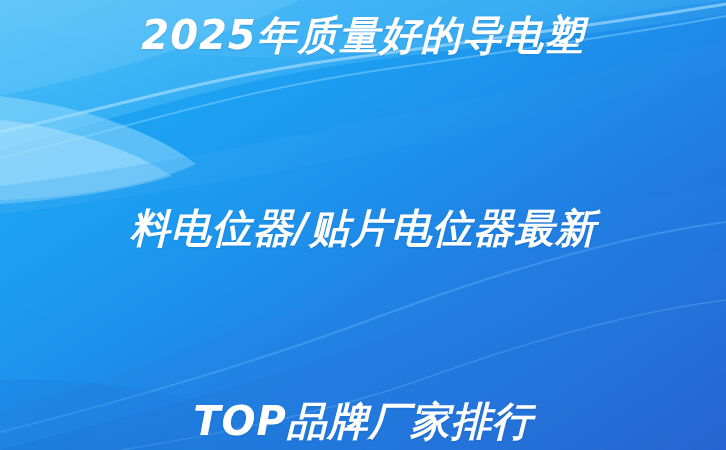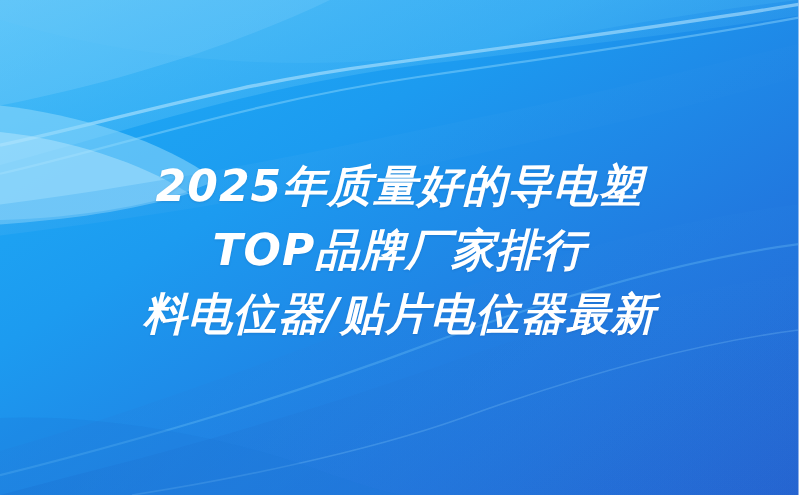--- a/index.html
+++ b/index.html
@@ -27,21 +27,21 @@
   }
   .title-wrap {
     position: absolute;
     left: 0;
     top: 0;
     width: 726px;
     height: 450px;
     display: flex;
     flex-direction: column;
     align-items: center;
-    justify-content: center;
+    justify-content: space-between;
     box-sizing: border-box;
     padding-top: 6px;
   }
   .title-line {
     color: #ffffff;
     font-family: "DejaVu Sans", "Liberation Sans", sans-serif;
     font-weight: bold;
     font-size: 40px;
     line-height: 58px;
     letter-spacing: 1px;
@@ -102,17 +102,17 @@
     <path d="M726,186 C640,196 520,224 410,266 C310,304 190,350 60,392 C40,398 20,404 0,410 L0,450 L726,450 Z" fill="url(#gWaveDeep)" opacity="0.55"></path>
     <path d="M726,250 C620,262 500,296 390,336 C300,368 180,404 60,434 L0,450 L726,450 Z" fill="url(#gBottom)" opacity="0.5"></path>
     <path d="M726,222 C620,236 500,272 386,314 C290,350 160,392 0,432" fill="none" stroke="#7fd0fb" stroke-width="2" opacity="0.28"></path>
     <path d="M726,300 C630,312 520,344 420,380 C330,412 200,438 120,450" fill="none" stroke="#9bdcfd" stroke-width="1.5" opacity="0.22"></path>
 
     <path d="M0,380 C90,376 200,396 280,424 C320,438 350,448 366,450 L0,450 Z" fill="#1d76d6" opacity="0.25"></path>
   </svg>
 
   <div class="title-wrap">
     <div class="title-line">2025年质量好的导电塑</div>
+    <div class="title-line">料电位器/贴片电位器最新</div>
     <div class="title-line">TOP品牌厂家排行</div>
-    <div class="title-line">料电位器/贴片电位器最新</div>
   </div>
 
 </div>
 
 </body></html>

